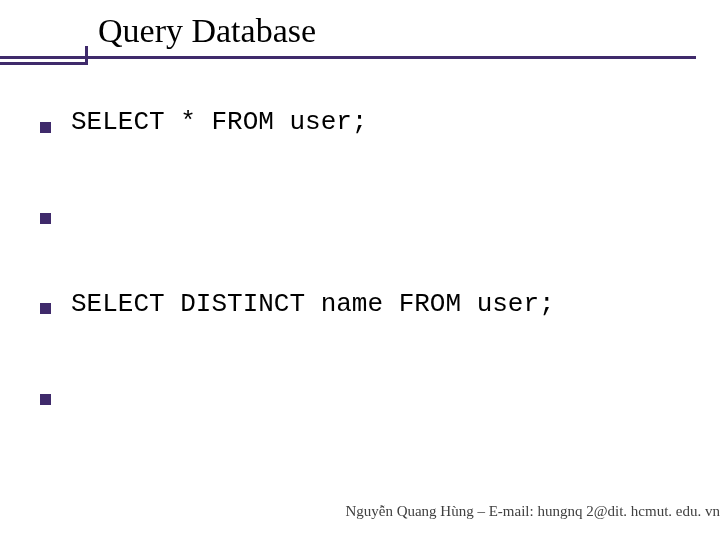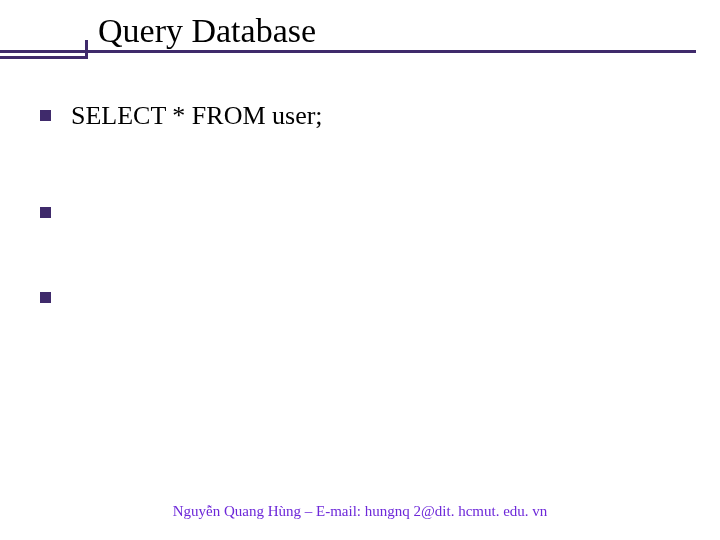--- a/index.html
+++ b/index.html
@@ -12,20 +12,21 @@
     overflow: hidden;
   }
   .header {
     position: relative;
     padding-top: 12px;
   }
   .title {
     font-size: 34px;
     color: #000;
     margin-left: 98px;
+    margin-bottom: 6px;
     font-weight: normal;
   }
   .rule-group {
     position: relative;
     height: 10px;
   }
   .rule-long {
     position: absolute;
     left: 0;
     right: 24px;
@@ -47,44 +48,45 @@
     top: -10px;
     width: 2.5px;
     height: 18px;
     background: #3f2a6b;
   }
   .content {
     padding: 40px 40px 0 40px;
   }
   .item {
     display: flex;
-    align-items: flex-start;
+    align-items: center;
     margin-bottom: 64px;
+    font-family: Liberation Mono, monospace;
   }
   .bullet {
     width: 11px;
     height: 11px;
     background: #3f2a6b;
     margin-top: 10px;
     margin-right: 20px;
     flex-shrink: 0;
   }
   .item-text {
     font-size: 26px;
     color: #000;
     line-height: 1.25;
   }
   .footer {
     position: absolute;
     bottom: 20px;
     left: 0;
     right: 0;
-    text-align: center;
+    text-align: right;
     font-size: 15px;
-    color: #6d28d9;
+    color: #404040;
   }
 </style>
 </head>
 <body>
 
 <div class="header">
   <h1 class="title">Query Database</h1>
   <div class="rule-group">
     <div class="rule-long"></div>
     <div class="rule-short"></div>
@@ -95,16 +97,20 @@
 <div class="content">
   <div class="item">
     <div class="bullet"></div>
     <div class="item-text">SELECT * FROM user;</div>
   </div>
   <div class="item">
     <div class="bullet"></div>
   </div>
   <div class="item">
     <div class="bullet"></div>
+    <div class="item-text">SELECT DISTINCT name FROM user;</div>
+  </div>
+  <div class="item">
+    <div class="bullet"></div>
   </div>
 </div>
 
 <div class="footer">Nguyễn Quang Hùng – E-mail: hungnq 2@dit. hcmut. edu. vn</div>
 
 </body></html>

